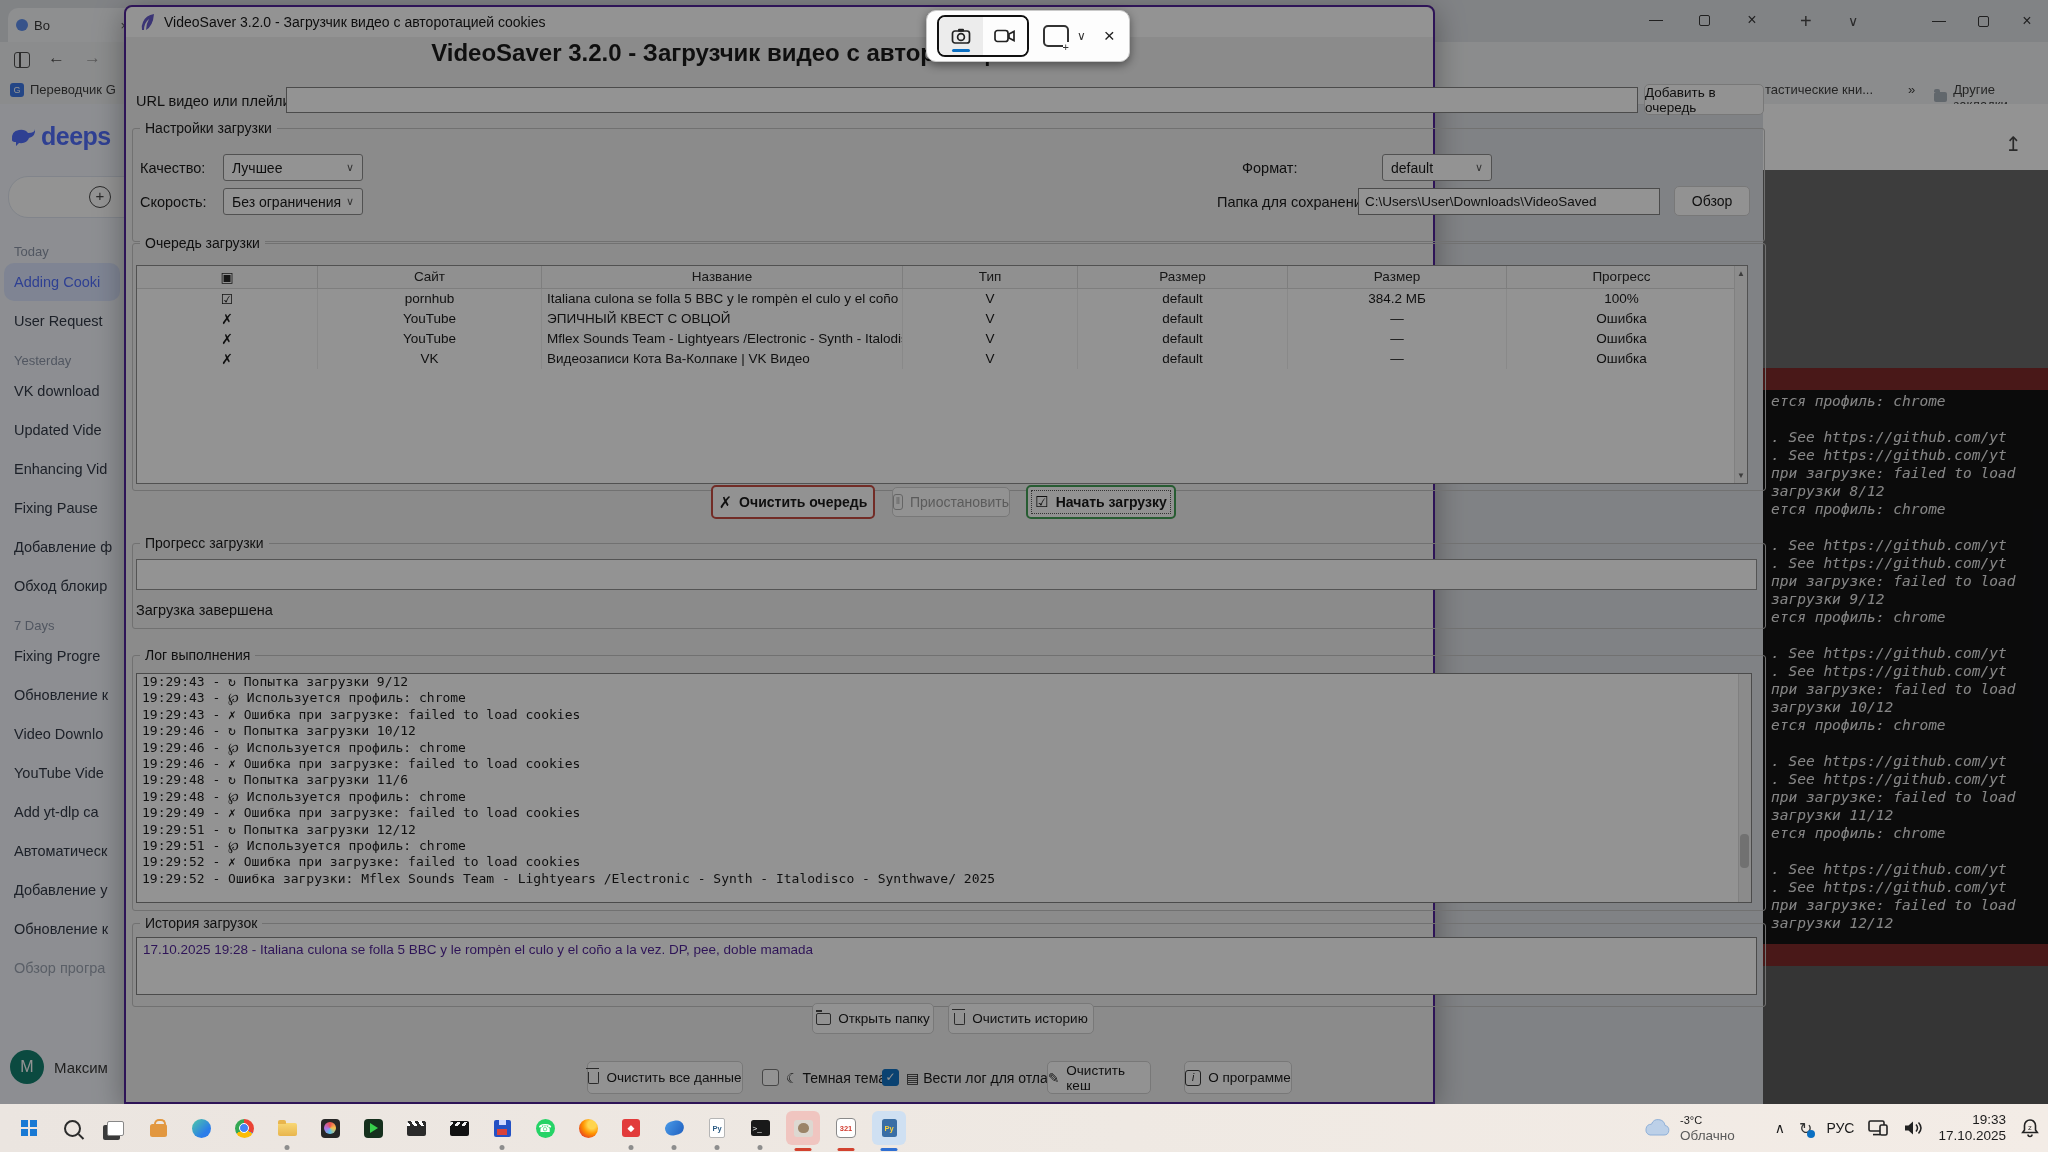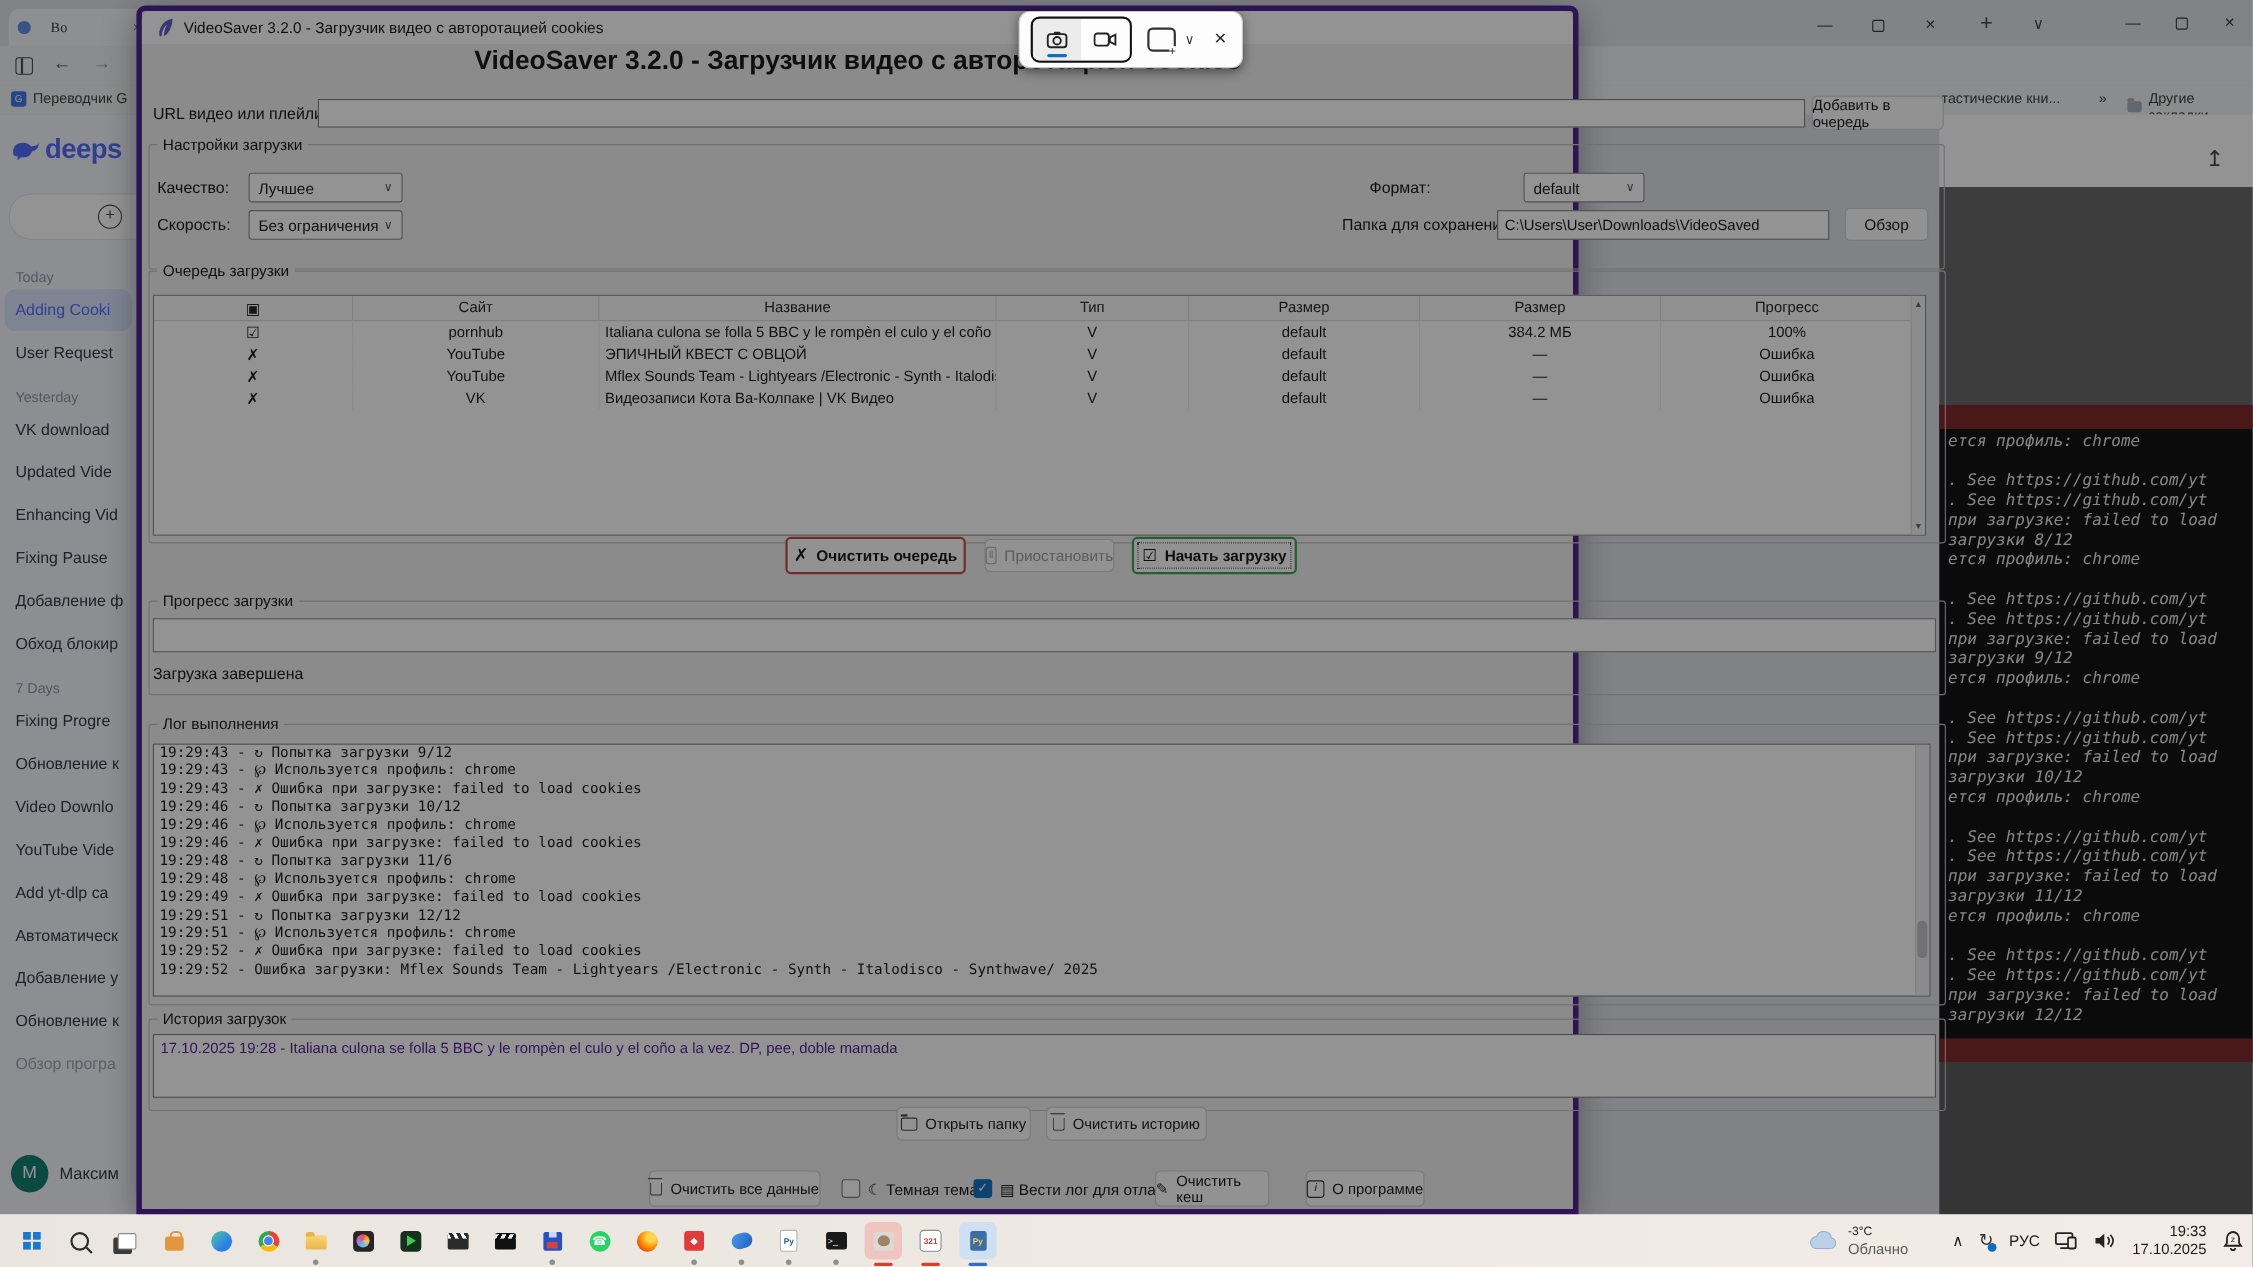--- a/index.html
+++ b/index.html
@@ -2,21 +2,21 @@
 <html><head>
 <meta charset="utf-8">
 <style>
   html,body{margin:0;padding:0;background:#000;}
   #screen{position:relative;width:2048px;height:1152px;overflow:hidden;
     font-family:"Liberation Sans","DejaVu Sans",sans-serif;background:#dee1e6;}
   .abs{position:absolute;}
   
   #tabstrip{left:0;top:0;width:2048px;height:42px;background:#dfe2e7;}
   #btab{left:8px;top:8px;width:112px;height:34px;background:#f6f8fa;border-radius:10px 10px 0 0;
-    display:flex;align-items:center;padding:0 8px;gap:18px;font-size:13px;color:#333;font-family:Liberation Serif, serif;}
+    display:flex;align-items:center;padding:0 8px;gap:6px;font-size:13px;color:#333;}
   .favdot{width:12px;height:12px;border-radius:50%;background:#5b8def;flex:0 0 auto;}
   #btab .x{margin-left:auto;color:#555;font-size:13px;}
   #newtab{left:1800px;top:10px;font-size:20px;color:#444;}
   #tabsearch{left:1848px;top:13px;font-size:14px;color:#444;}
   .winctl{top:12px;font-size:14px;color:#333;width:34px;text-align:center;}
   .boxglyph{display:inline-block;width:9px;height:9px;border:1.2px solid #333;border-radius:2px;}
   #btoolbar{left:0;top:42px;width:2048px;height:36px;background:#f1f3f4;}
   #btoolbar .navg{position:absolute;top:6px;font-size:17px;color:#4a4a4a;}
   .panelico{position:absolute;left:14px;top:10px;width:14px;height:14px;border:1.6px solid #4a4a4a;border-radius:3px;}
   .panelico::after{content:"";position:absolute;left:4px;top:0;bottom:0;width:1.6px;background:#4a4a4a;}
@@ -58,21 +58,21 @@
   #upico{left:2005px;top:132px;font-size:20px;color:#444;}
   #rdark1{left:1763px;top:170px;width:285px;height:198px;background:#676767;}
   #consoleWin{left:1763px;top:368px;width:285px;height:598px;background:#0d0d0d;overflow:hidden;font-style:italic;}
   #consoleWin .redband{position:absolute;left:0;width:100%;height:22px;background:#7c2424;}
   #consoleWin .rb-top{top:0;} #consoleWin .rb-bot{bottom:0;}
   #clines{position:absolute;left:8px;top:24px;right:0;}
   .cline{height:18px;line-height:18px;font-family:"DejaVu Sans Mono","Liberation Mono",monospace;
     font-size:14.5px;color:#e8e8e8;white-space:nowrap;}
   #rdark2{left:1763px;top:966px;width:285px;height:138px;background:#585858;}
   
-  #app{left:124px;top:5px;width:1311px;height:1099px;background:#f0f0f0;border:5px solid #4c1d95;
+  #app{left:124px;top:5px;width:1311px;height:1099px;background:#f0f0f0;border:2px solid #4c1d95;
     border-radius:8px 8px 0 0;box-sizing:border-box;box-shadow:0 6px 30px rgba(0,0,0,.35);}
   #titlebar{position:absolute;left:0;top:0;width:100%;height:30px;background:#ffffff;border-radius:8px 8px 0 0;}
   #titlebar .tt{position:absolute;left:38px;top:7px;font-size:14px;color:#111;}
   #titlebar .ico{position:absolute;left:14px;top:6px;}
   .capbtn{position:absolute;top:4px;width:40px;height:22px;text-align:center;font-size:14px;color:#333;}
   #heading{position:absolute;left:0;top:32px;width:100%;text-align:center;font-size:24px;font-weight:bold;color:#151515;}
   .lbl{position:absolute;font-size:14.5px;color:#141414;white-space:nowrap;}
   .tinput{position:absolute;background:#fff;border:1px solid #7f7f7f;box-sizing:border-box;font-size:13.5px;
     color:#141414;display:flex;align-items:center;padding:0 6px;white-space:nowrap;overflow:hidden;}
   .combo{position:absolute;background:#fff;border:1px solid #8a8a8a;border-radius:3px;box-sizing:border-box;

